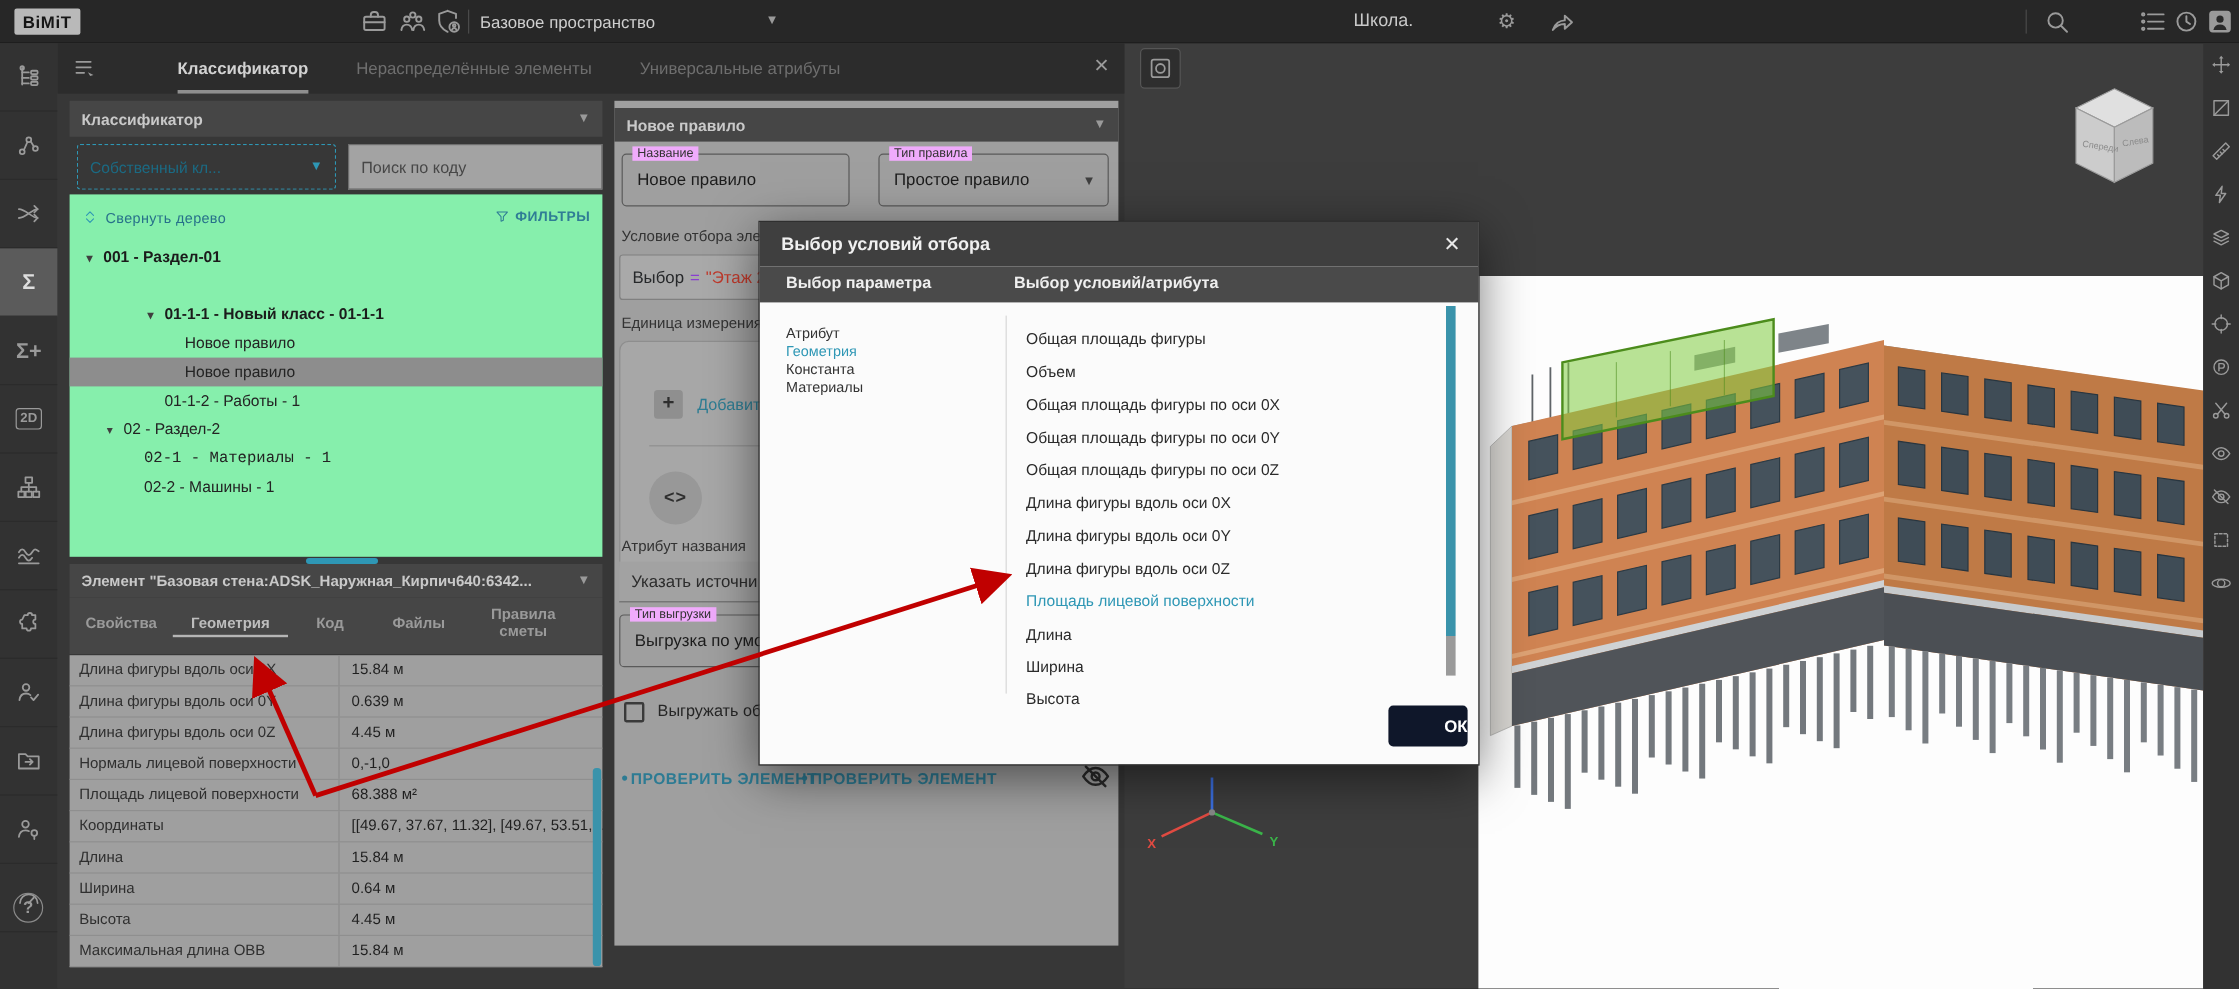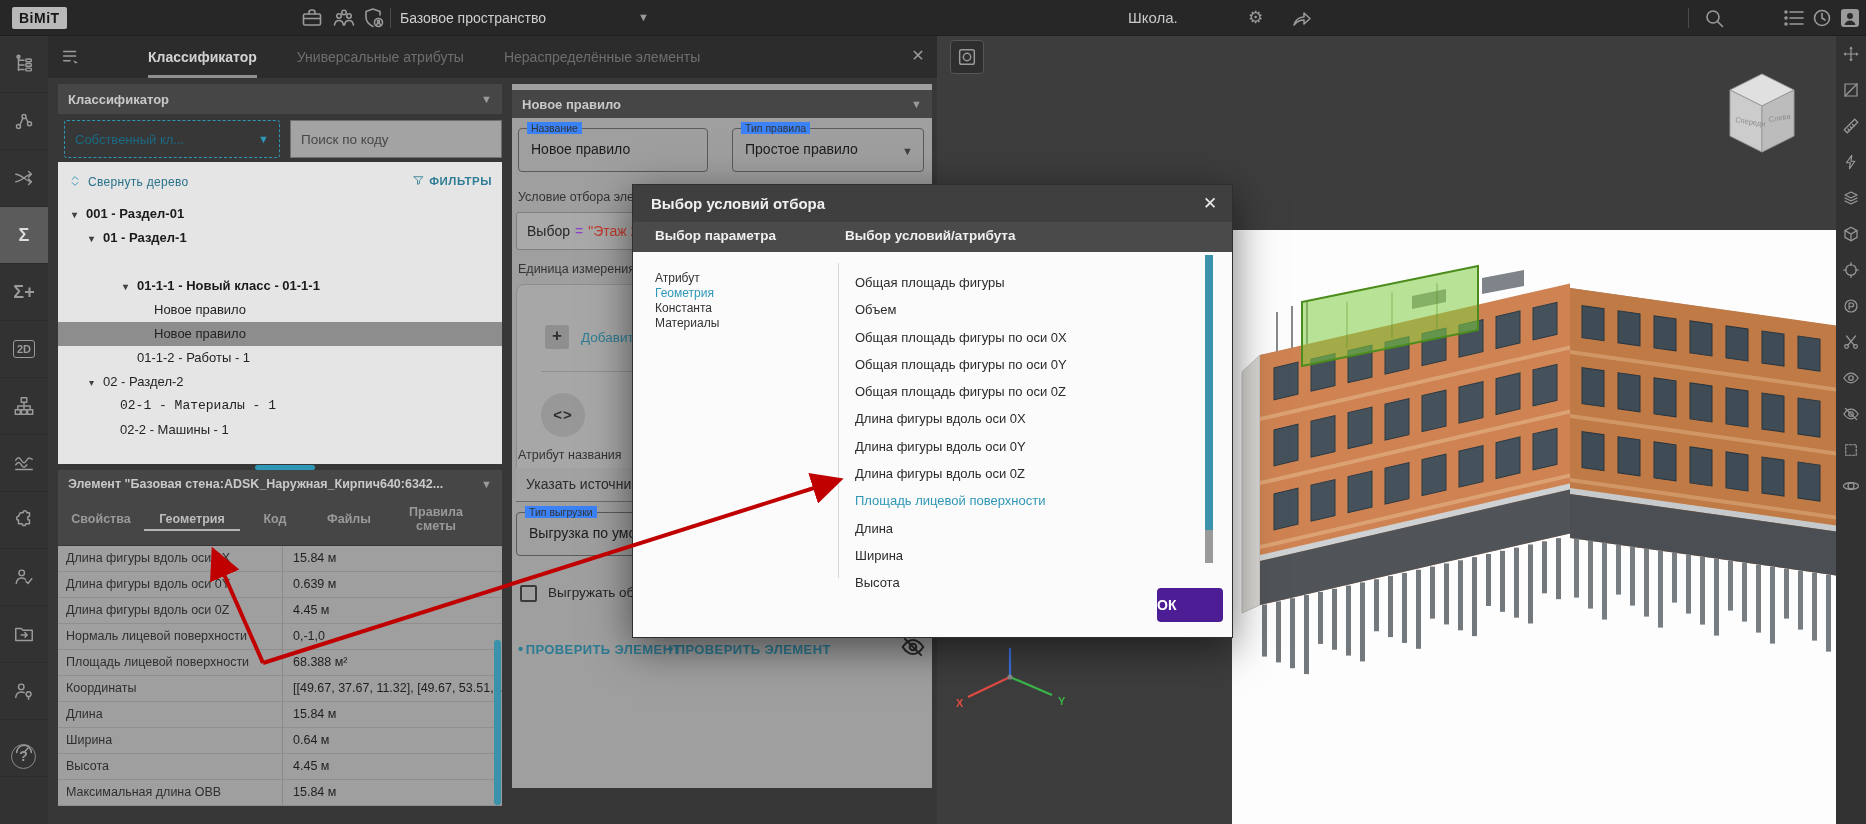--- a/index.html
+++ b/index.html
@@ -38,21 +38,21 @@
   #tabs-close{left:906px;top:44px;width:24px;height:24px;color:#9a9a9a;font-size:16px;text-align:center;line-height:24px}
 
   .hdrbar{background:#464646;color:#c9c9c9;font-weight:bold;display:flex;align-items:center;padding:0 10px}
   .hdrbar .chev{margin-left:auto;color:#9a9a9a;font-size:11px}
 
   
   #cat-select{left:64px;top:120px;width:216px;height:38px;border:1.5px dashed #2e97b5;border-radius:3px;color:#1b6a83;font-size:13px;display:flex;align-items:center;padding:0 10px}
   #cat-select .chev{margin-left:auto;color:#2e97b5;font-size:11px}
   #code-search{left:290px;top:120px;width:212px;height:38px;background:#a3a3a3;border:1px solid #6e6e6e;font-size:13.5px;color:#333;padding:0 10px;font-family:"Liberation Sans",sans-serif}
   #code-search::placeholder{color:#474747;opacity:1}
-  #treebox{left:58px;top:162px;width:444px;height:302px;background:#e5e5e5}
+  #treebox{left:58px;top:162px;width:444px;height:302px;background:#86efac}
   #tree-head{position:relative;height:40px}
   #collapse-ic{position:absolute;left:10px;top:12px;width:14px;height:14px;color:#2e97b5}
   #collapse-lbl{position:absolute;left:30px;top:13px;font-size:12px;color:#27718a;letter-spacing:.3px}
   #filters{position:absolute;right:10px;top:12px;color:#2f7d95;font-size:11.5px;font-weight:bold;letter-spacing:.5px;display:flex;align-items:center;gap:4px}
   #filters .ic{width:13px;height:13px}
   .trow{height:24px;line-height:24px;font-size:13px;color:#232323;white-space:nowrap;overflow:hidden}
   .trow.bold{font-weight:bold;color:#1b1b1b}
   .trow.selected{background:#8d8d8d}
   .trow .caret{display:inline-block;width:14px;color:#3f3f3f;font-size:10px}
   #splitter{left:255px;top:465px;width:60px;height:5px;background:#2e97b5;border-radius:3px}
@@ -62,21 +62,21 @@
   .etab.active{color:#bdbdbd;border-bottom-color:#b5b5b5}
   #prop-table{left:58px;top:546px;width:444px;height:260px;background:#9f9f9f}
   .prow{display:flex;height:26px;border-bottom:1px solid #8f8f8f}
   .pcell-l{width:225px;border-right:1px solid #8b8b8b;font-size:12.5px;color:#2f2f2f;line-height:25px;padding:0 8px;white-space:nowrap;overflow:hidden}
   .pcell-v{flex:1;font-size:12.5px;color:#1f1f1f;line-height:25px;padding:0 10px;white-space:nowrap;overflow:hidden}
   #table-scroll{left:494px;top:640px;width:7px;height:165px;background:#3a93ab;border-radius:3px}
 
   
   #rule-hdr{left:512px;top:90px;width:420px;height:28px;font-size:13px}
   .field{position:absolute;border:1px solid #5a5a5a;border-radius:4px;height:44px}
-  .field .flabel{position:absolute;left:8px;top:-7px;background:#3b82f6;padding:0 4px;font-size:10.5px;color:#333}
+  .field .flabel{position:absolute;left:8px;top:-7px;background:#f0abfc;padding:0 4px;font-size:10.5px;color:#333}
   .field .fval{position:absolute;left:12px;top:12px;font-size:14px;color:#1c1c1c;white-space:nowrap}
   .field .chev{position:absolute;right:10px;top:16px;color:#3f3f3f;font-size:11px}
   .slabel{font-size:12.5px;color:#333}
   #expr-box{left:516px;top:212px;width:416px;height:38px;background:#a9a9a9;border:1px solid #808080;border-radius:3px;line-height:36px;padding:0 10px;font-size:14px;white-space:nowrap}
   #expr-box span{margin-right:5px}
   #unit-box{left:516px;top:284px;width:416px;height:196px;background:#a7a7a7;border:1px solid #8e8e8e;border-radius:8px}
   #add-el{position:absolute;left:28px;top:40px;display:flex;align-items:center;gap:12px}
   #add-plus{width:24px;height:24px;background:#8f8f8f;border-radius:3px;color:#2e2e2e;font-size:17px;text-align:center;line-height:22px;font-weight:bold}
   #add-lbl{color:#2e7d93;font-size:13.5px}
   #unit-div{position:absolute;left:24px;top:86px;width:368px;border-bottom:1px solid #8f8f8f}
@@ -105,21 +105,21 @@
   #modal-sub .c2{position:absolute;left:212px;top:6px}
   #modal-div{position:absolute;left:205px;top:78px;height:315px;width:1px;background:#d8d8d8}
   #param-list{position:absolute;left:22px;top:86px}
   #param-list div{font-size:12px;line-height:15px;color:#333}
   #param-list div.active{color:#2e97b5}
   #attr-list{position:absolute;left:222px;top:84px}
   #attr-list div{font-size:13px;line-height:27.3px;color:#2b2b2b;white-space:nowrap}
   #attr-list div.active{color:#2e97b5}
   #modal-scroll-t{position:absolute;left:572px;top:70px;width:8px;height:275px;background:#3a93ab}
   #modal-scroll-g{position:absolute;left:572px;top:345px;width:8px;height:33px;background:#9a9a9a}
-  #ok-btn{position:absolute;left:524px;top:403px;width:66px;height:34px;background:#4c1d95;border-radius:4px;color:#fff;font-weight:bold;font-size:14px;text-align:left;line-height:34px}
+  #ok-btn{position:absolute;left:524px;top:403px;width:66px;height:34px;background:#0f172a;border-radius:4px;color:#fff;font-weight:bold;font-size:14px;text-align:right;line-height:34px}
 
   #annotations{left:0;top:0;pointer-events:none}
 </style>
 </head>
 <body>
 
 <div id="app">
 
   <header id="topbar" class="abs">
     <div id="logo" class="abs">BiMiT</div>
@@ -287,22 +287,22 @@
           </svg>
         </span>
       </div>
     </nav>
   <div id="help-btn" class="abs">?</div>
 
   <div id="panels-bg" class="abs"></div>
   <div id="tabstrip" class="abs">
       <div style="width:60px"></div>
       <div class="ptab active">Классификатор</div>
+      <div class="ptab">Нераспределённые элементы</div>
       <div class="ptab">Универсальные атрибуты</div>
-      <div class="ptab">Нераспределённые элементы</div>
     </div>
   <span id="burger" class="ico abs">
       <svg viewBox="0 0 24 24">
         <path d="M4 6h13M4 11h13M4 16h7"></path>
         <path d="M14.5 15.5l5 2.5-3 1z" fill="currentColor" stroke="none"></path>
       </svg>
     </span>
   <div id="tabs-close" class="abs">✕</div>
 
   <div class="hdrbar abs" style="left:58px;top:84px;width:444px;height:30px;font-size:13px">
@@ -327,21 +327,20 @@
           <span class="ic ico">
             <svg viewBox="0 0 24 24">
               <path d="M4 5h16l-6.2 7v5.5L10.2 19v-7z"></path>
             </svg>
           </span>
           <span>ФИЛЬТРЫ</span>
         </span>
     </div>
     <div id="tree-rows">
         <div class="trow bold" style="padding-left: 14px;"><span class="caret">▾</span><span>001 - Раздел-01</span></div>
-        <div class="trow bold" style="padding-left: 31px;"><span class="caret">▾</span><span>01 - Раздел-1</span></div>
         <div class="trow bold" style="padding-left: 65px; margin-top: 24px;"><span class="caret">▾</span><span>01-1-1 - Новый класс - 01-1-1</span></div>
         <div class="trow" style="padding-left: 96px;"><span>Новое правило</span></div>
         <div class="trow selected" style="padding-left: 96px;"><span>Новое правило</span></div>
         <div class="trow" style="padding-left: 79px;"><span>01-1-2 - Работы - 1</span></div>
         <div class="trow" style="padding-left: 31px;"><span class="caret">▾</span><span>02 - Раздел-2</span></div>
         <div class="trow" style="padding-left: 62px; font-family: Liberation Mono, monospace;"><span>02-1 - Материалы - 1</span></div>
         <div class="trow" style="padding-left: 62px;"><span>02-2 - Машины - 1</span></div>
       </div>
   </div>
   <div id="splitter" class="abs"></div>

